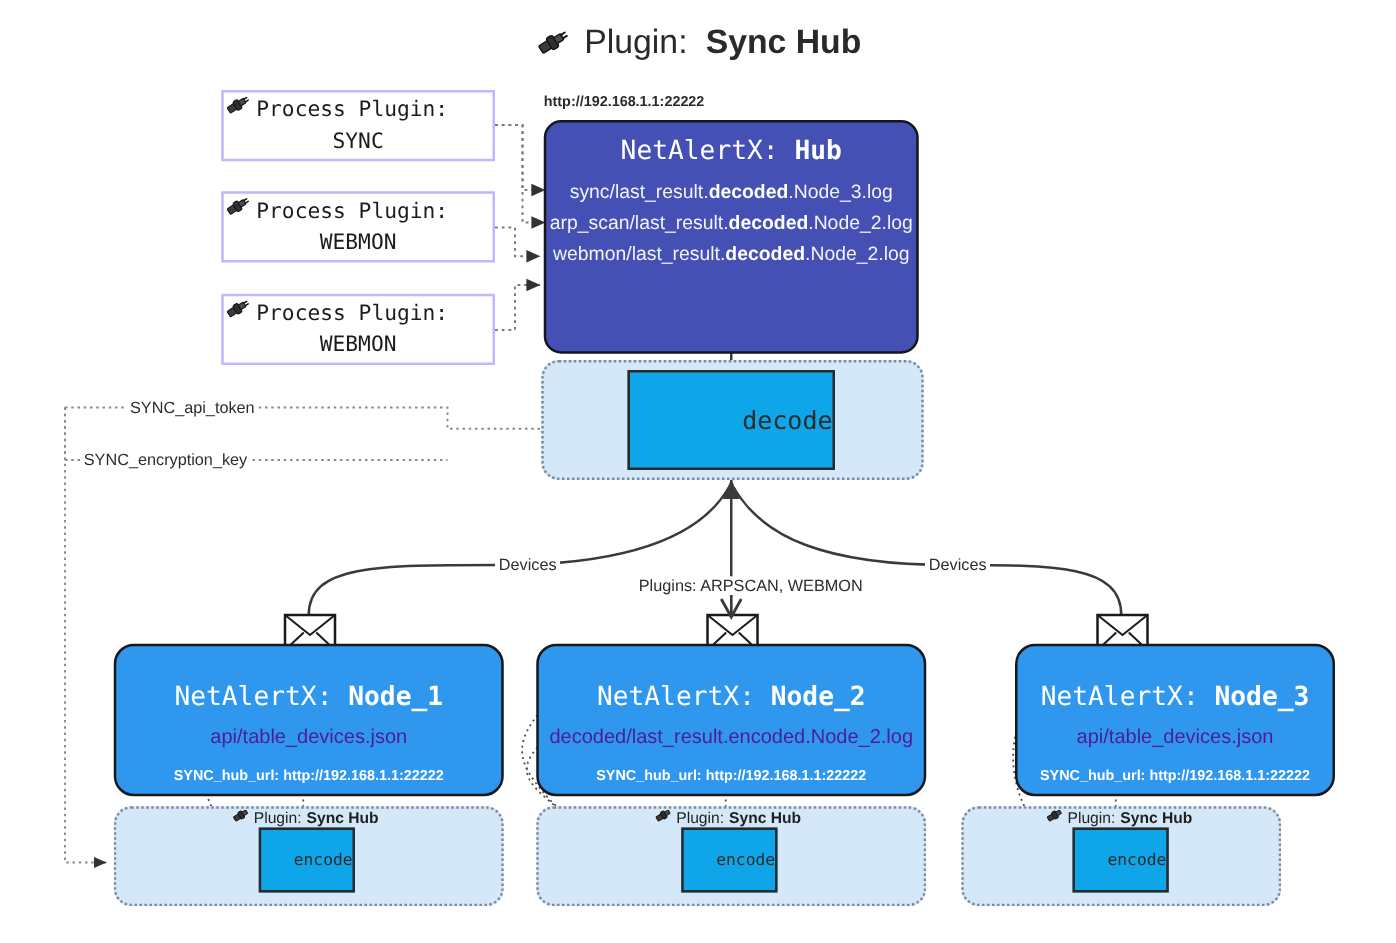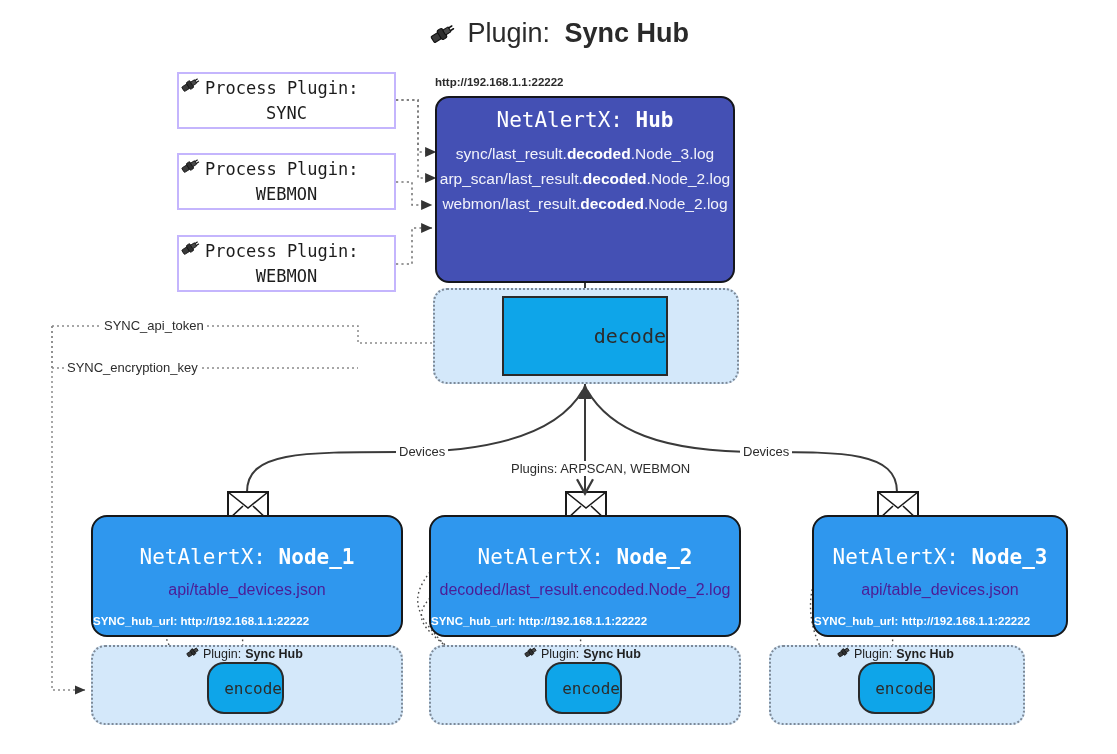--- a/index.html
+++ b/index.html
@@ -97,21 +97,21 @@
 
   
   .whitebox {
     background: #0ea5e9;
     border: 2px solid #2a2a2a;
     display: flex; align-items: center; justify-content: flex-end;
     font-family: "DejaVu Sans Mono", monospace;
     color: #2c2c2c;
   }
   .decode { font-size: 20px; }
-  .encode { font-size: 16px; border-radius: 17px; }
+  .encode { font-size: 13px; }
 
   
   .nodebox {
     background: #2f97ee;
     border: 2px solid #16181a;
     border-radius: 16px;
     color: #ffffff;
     display: flex;
     flex-direction: column;
     align-items: center;
@@ -126,21 +126,21 @@
   .node-lines {
     margin-top: 12px;
     display: flex; flex-direction: column;
     align-items: center;
     gap: 7px;
   }
   .node-line { font-size: 16px; white-space: nowrap; color: #4c1d95; }
   .node-foot {
     position: absolute;
     left: 0; right: 0; bottom: 8px;
-    text-align: left;
+    text-align: center;
     font-size: 11.5px;
     font-weight: bold;
     color: #ffffff;
     white-space: nowrap;
   }
 
   
   .plugcap {
     position: absolute;
     font-size: 12.5px;

